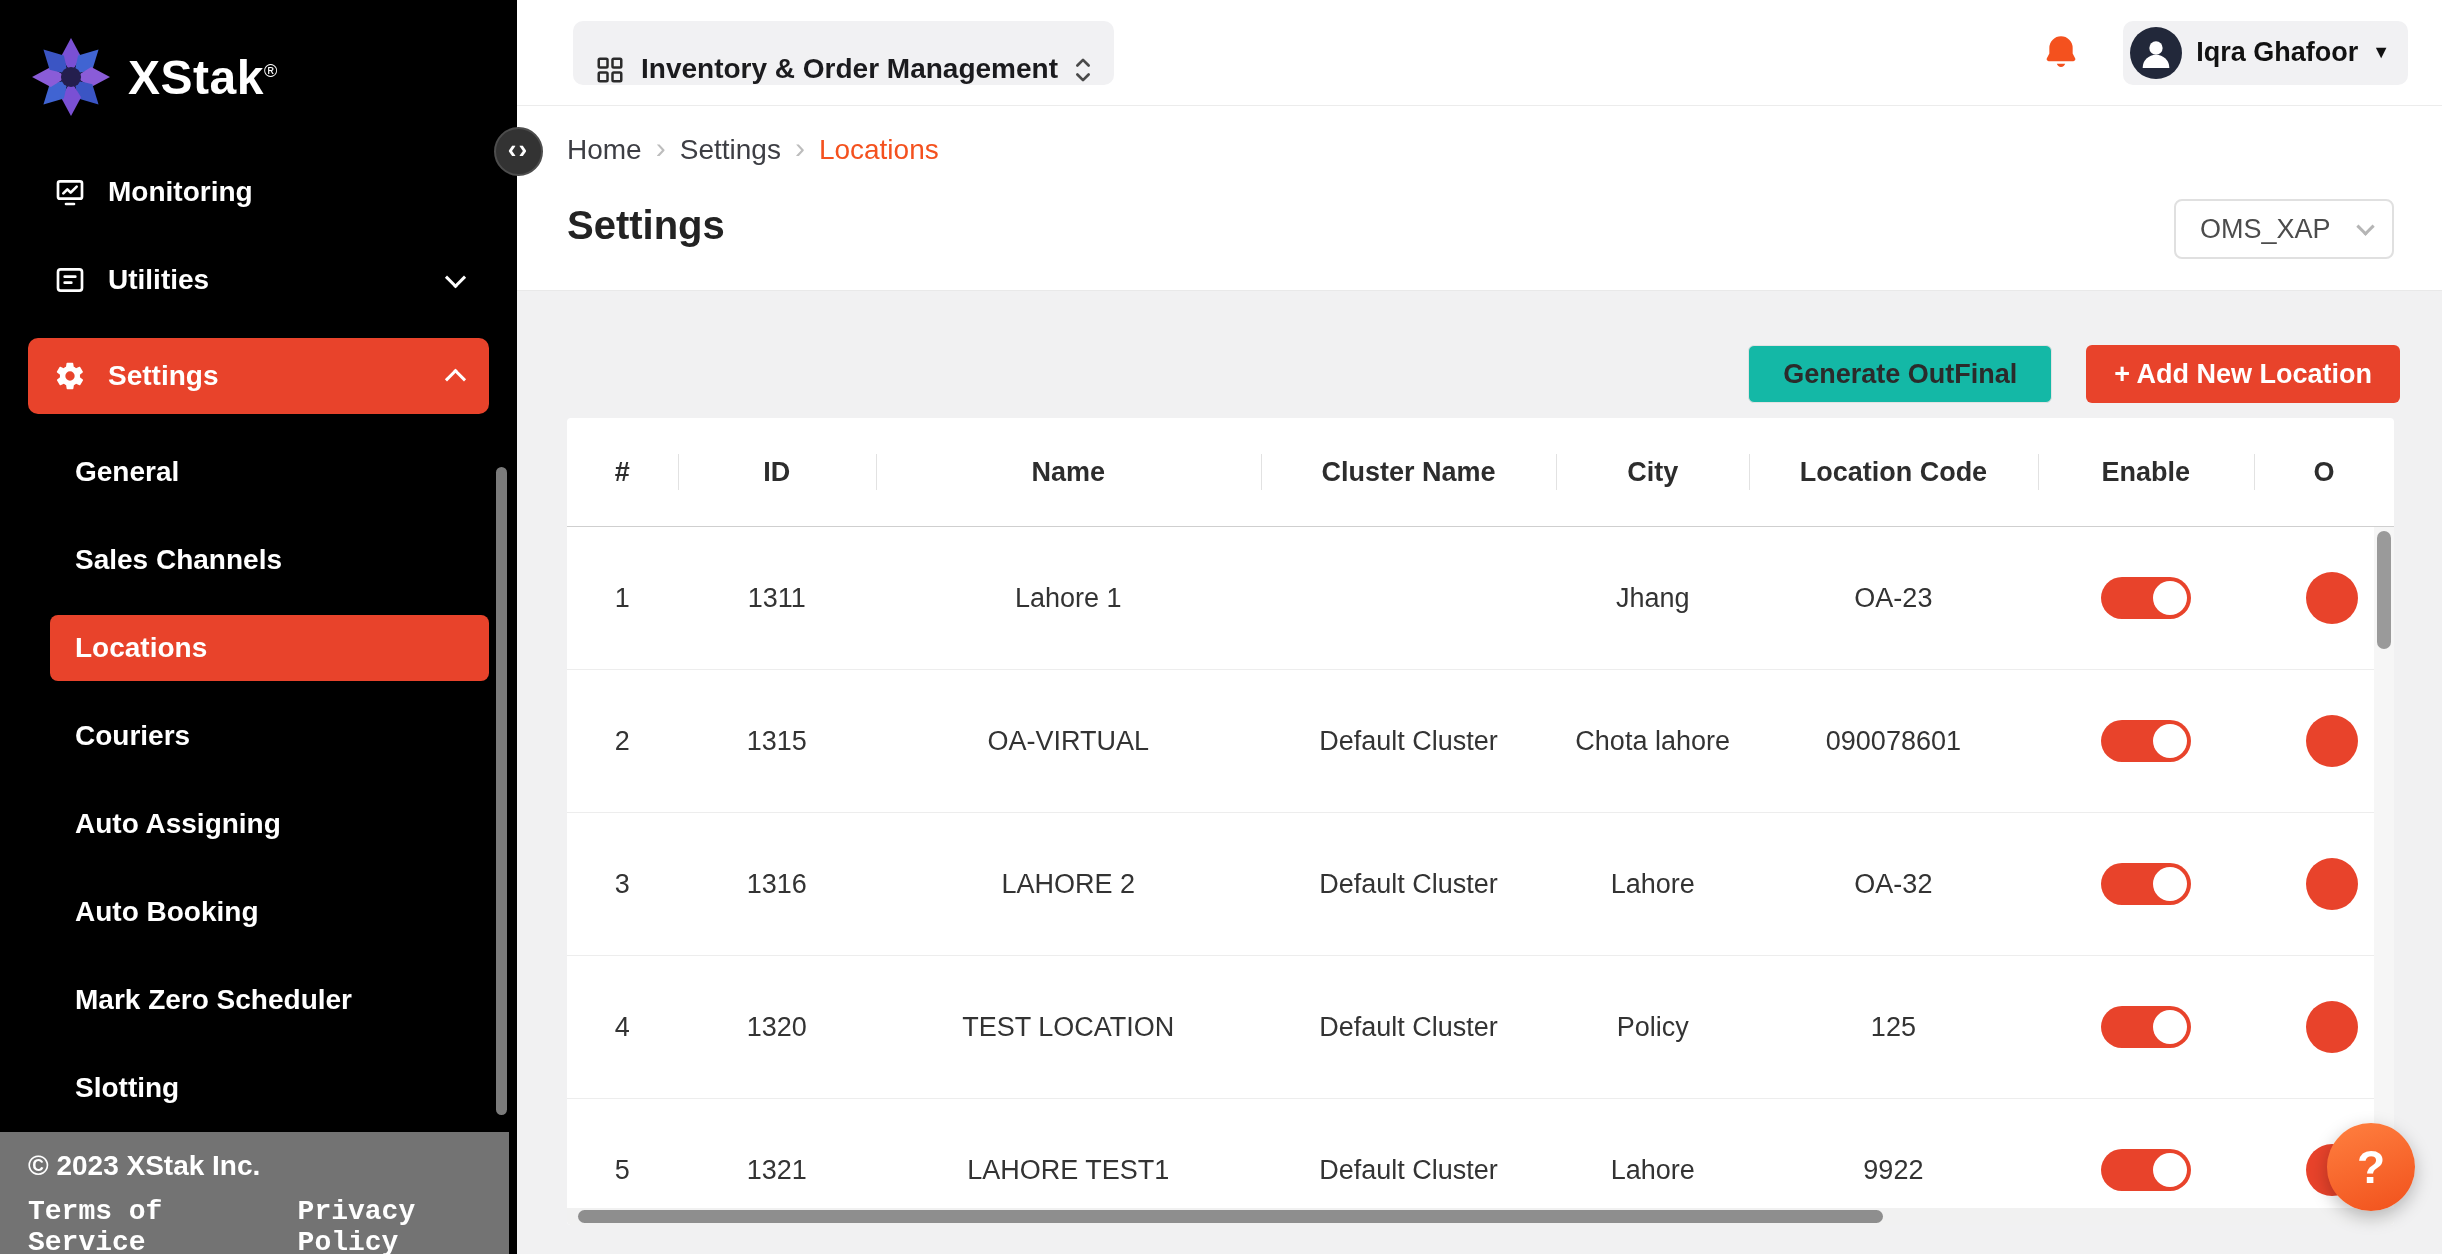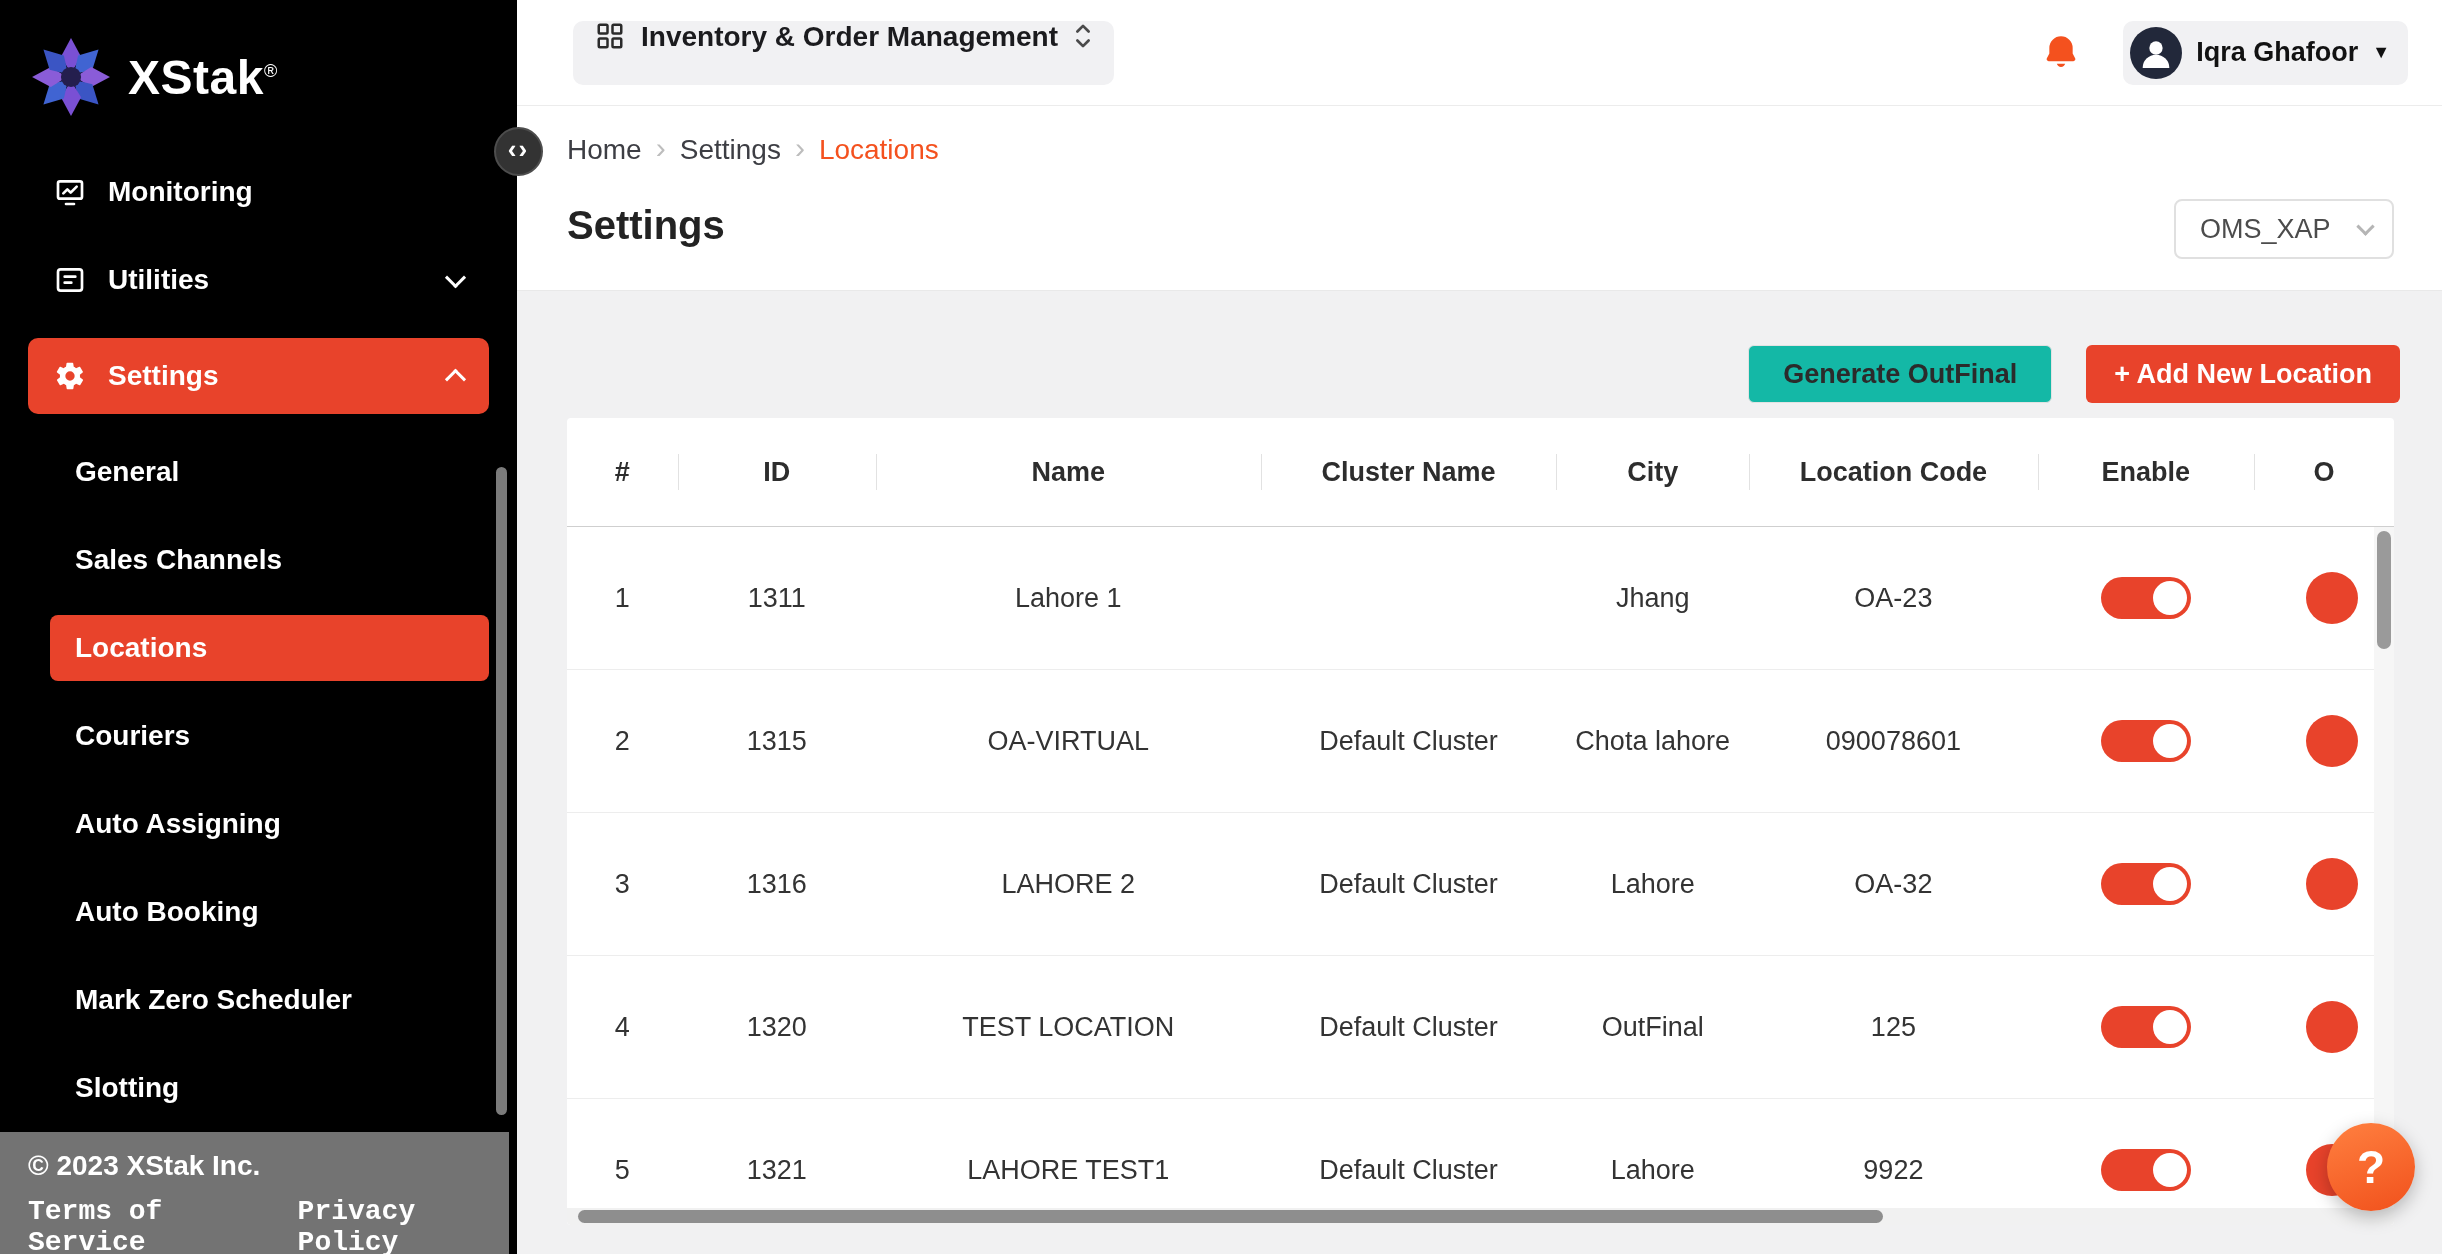--- a/index.html
+++ b/index.html
@@ -34,21 +34,21 @@
 
   .collapse-handle { position:absolute; left:494px; top:127px; width:49px; height:49px; border-radius:50%;
     background:#333; border:2px solid #4d4d4d; z-index:5; display:flex; align-items:center; justify-content:center;
     color:#fff; font-size:26px; font-weight:700; cursor:pointer; letter-spacing:2px; padding-bottom:4px; }
 
   
   .main { position:absolute; left:517px; top:0; right:0; bottom:0; background:#fff; }
   .topbar { position:absolute; left:0; top:0; right:0; height:106px; background:#fff;
     border-bottom:1px solid #ececec; display:flex; align-items:center; }
   .app-switcher { margin-left:56px; height:64px; border-radius:10px; background:#f1f1f3;
-    display:flex; align-items:flex-start; gap:16px; padding:0 22px; cursor:pointer; }
+    display:flex; align-items:flex-end; gap:16px; padding:0 22px; cursor:pointer; }
   .app-switcher .label { font-size:28px; font-weight:700; color:#1b1b1e; }
   .topbar-right { margin-left:auto; margin-right:34px; display:flex; align-items:center; gap:42px; }
   .bell { width:40px; height:40px; cursor:pointer; }
   .user-chip { height:64px; background:#f1f1f3; border-radius:10px; display:flex; align-items:center;
     gap:14px; padding:0 18px 0 7px; cursor:pointer; }
   .avatar { width:52px; height:52px; border-radius:50%; background:#22283a; display:flex; align-items:center; justify-content:center; overflow:hidden; }
   .user-name { font-size:27px; font-weight:700; color:#121212; }
   .caret { font-size:18px; color:#111; }
 
   .breadcrumb { position:absolute; left:50px; top:131px; height:38px; display:flex; align-items:center; gap:14px; font-size:28px; }
@@ -296,21 +296,21 @@
             </div>
             <div class="td col7">
               <div class="action-circle"></div>
             </div>
           </div>
           <div class="tr">
             <div class="td col0">4</div>
             <div class="td col1">1320</div>
             <div class="td col2">TEST LOCATION</div>
             <div class="td col3">Default Cluster</div>
-            <div class="td col4">OutFinal</div>
+            <div class="td col4">Policy</div>
             <div class="td col5">125</div>
             <div class="td col6">
               <div class="toggle on">
                 <div class="knob"></div>
               </div>
             </div>
             <div class="td col7">
               <div class="action-circle"></div>
             </div>
           </div>

